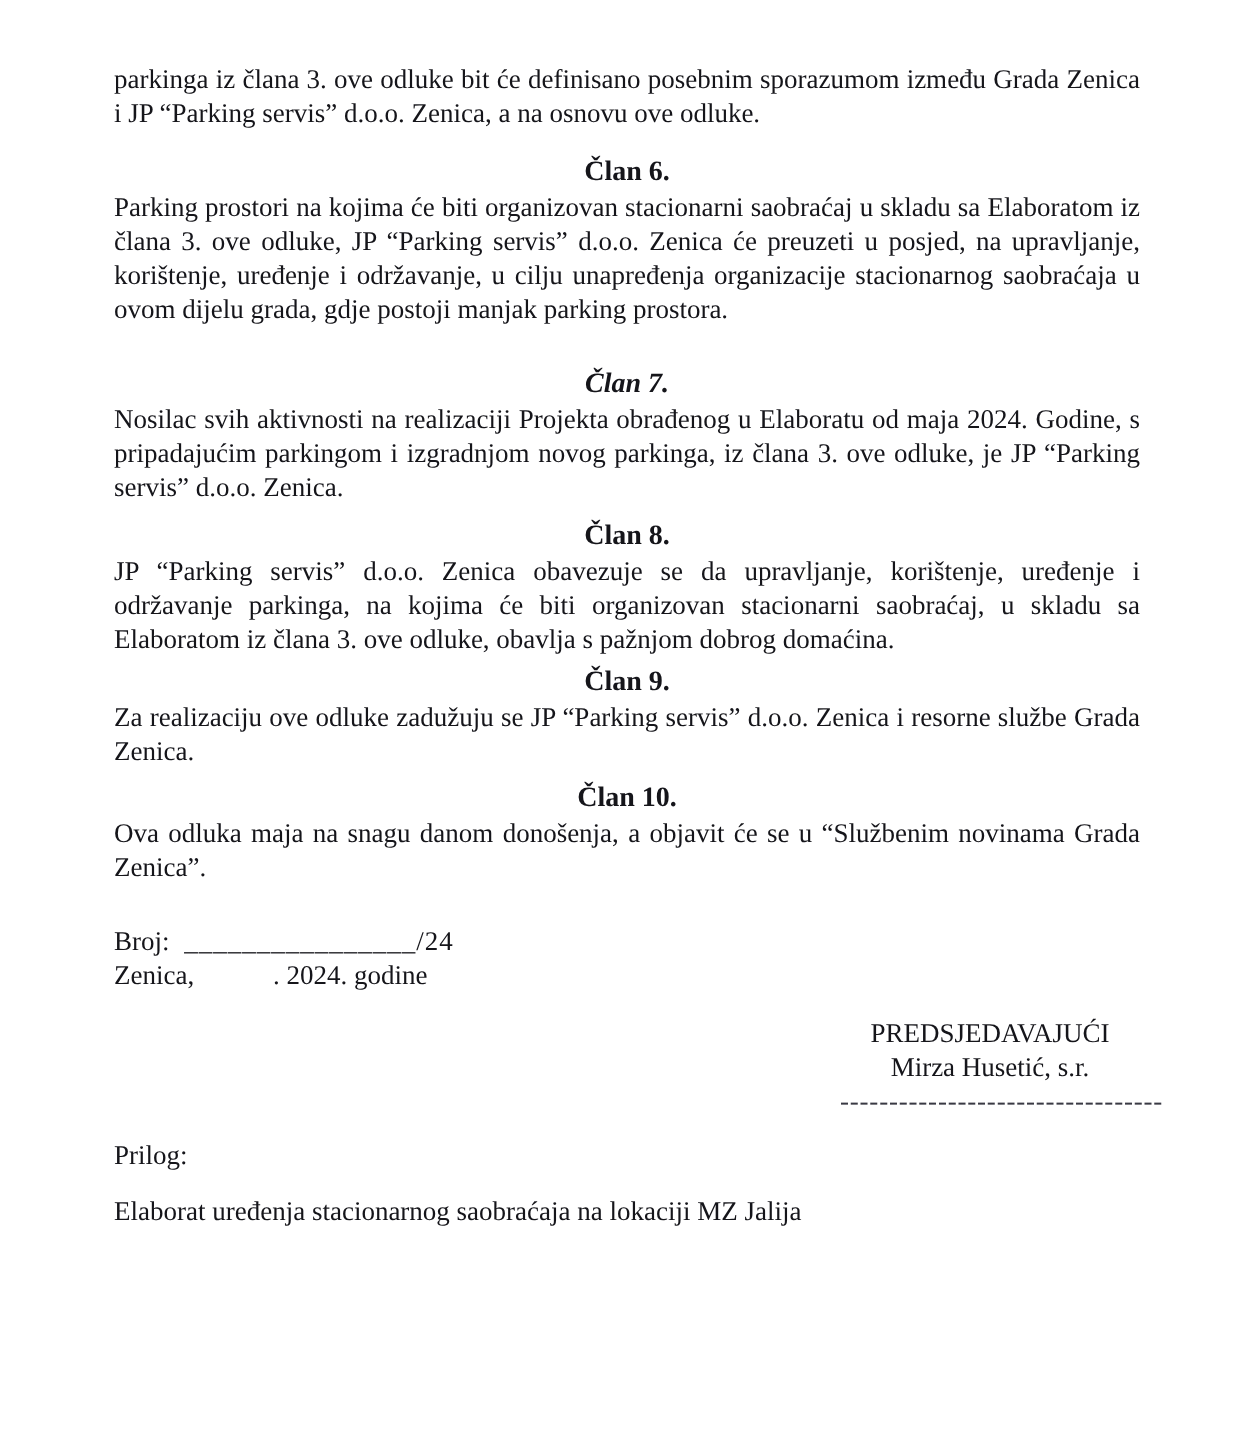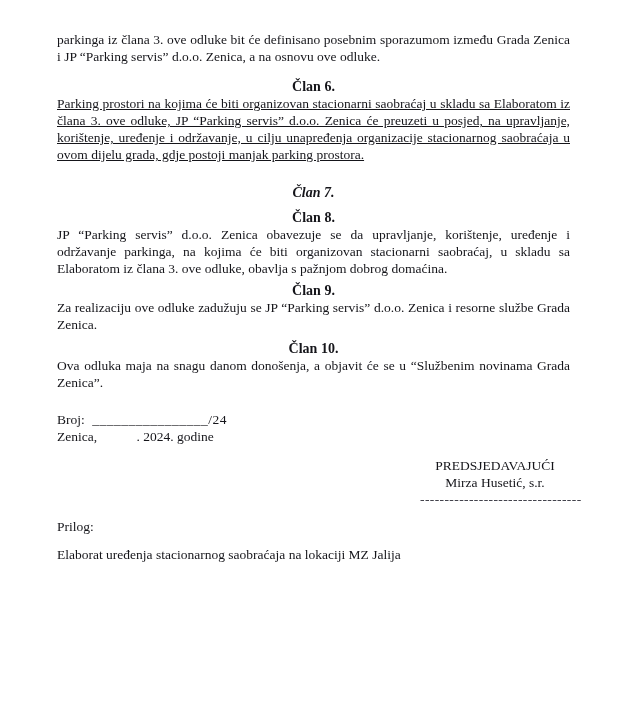--- a/index.html
+++ b/index.html
@@ -28,21 +28,21 @@
     text-align: justify;
   }
   .clan-heading {
     margin: 0;
     text-align: center;
     font-weight: bold;
     font-size: 14px;
     line-height: 17px;
   }
   .mt-a6h { margin-top: 13px; }
-  .mt-a6p { margin-top: 12px; text-decoration: underline; }
+  .mt-a6p { margin-top: 12px; }
   .mt-a7h { margin-top: 21px; font-style: italic; }
   .mt-a7p { margin-top: 1px; }
   .mt-a8h { margin-top: 8px; }
   .mt-a9h { margin-top: 5px; }
   .mt-a10h { margin-top: 7px; }
   .ref-block {
     margin-top: 20px;
   }
   .ref-line { white-space: nowrap; }
   .broj-value { margin-left: 4px; letter-spacing: 0.5px; }
@@ -68,20 +68,21 @@
 
   <p class="body-text">parkinga iz člana 3. ove odluke bit će definisano posebnim sporazumom između Grada Zenica i JP “Parking servis” d.o.o. Zenica, a na osnovu ove odluke.</p>
 
   <section>
     <h3 class="clan-heading mt-a6h">Član 6.</h3>
     <p class="body-text mt-a6p">Parking prostori na kojima će biti organizovan stacionarni saobraćaj u skladu sa Elaboratom iz člana 3. ove odluke, JP “Parking servis” d.o.o. Zenica će preuzeti u posjed, na upravljanje, korištenje, uređenje i održavanje, u cilju unapređenja organizacije stacionarnog saobraćaja u ovom dijelu grada, gdje postoji manjak parking prostora.</p>
   </section>
 
   <section>
     <h3 class="clan-heading mt-a7h">Član 7.</h3>
+    <p class="body-text mt-a7p">Nosilac svih aktivnosti na realizaciji Projekta obrađenog u Elaboratu od maja 2024. Godine, s pripadajućim parkingom i izgradnjom novog parkinga, iz člana 3. ove odluke, je JP “Parking servis” d.o.o. Zenica.</p>
   </section>
 
   <section>
     <h3 class="clan-heading mt-a8h">Član 8.</h3>
     <p class="body-text">JP “Parking servis” d.o.o. Zenica obavezuje se da upravljanje, korištenje, uređenje i održavanje parkinga, na kojima će biti organizovan stacionarni saobraćaj, u skladu sa Elaboratom iz člana 3. ove odluke, obavlja s pažnjom dobrog domaćina.</p>
   </section>
 
   <section>
     <h3 class="clan-heading mt-a9h">Član 9.</h3>
     <p class="body-text">Za realizaciju ove odluke zadužuju se JP “Parking servis” d.o.o. Zenica i resorne službe Grada Zenica.</p>

